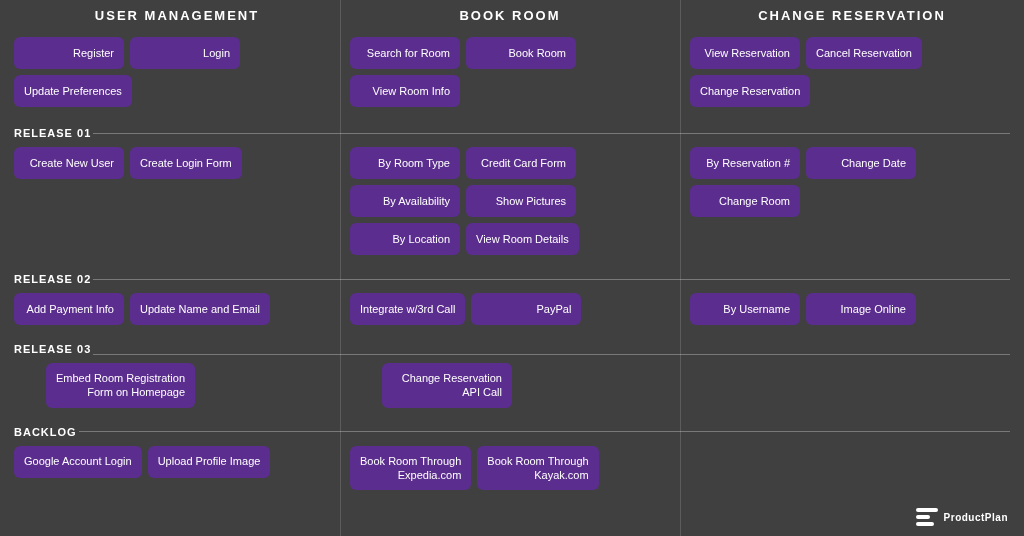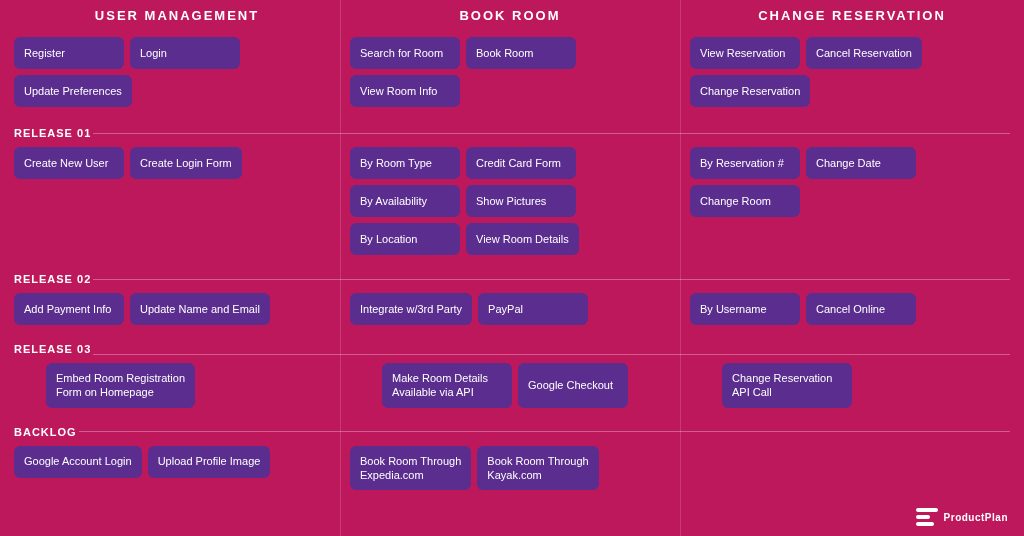--- a/index.html
+++ b/index.html
@@ -47,21 +47,21 @@
     
     .btn {
       background: #5b2d8e;
       border: none;
       border-radius: 6px;
       color: white;
       font-size: 11px;
       font-weight: normal;
       padding: 8px 10px;
       cursor: pointer;
-      text-align: left;
+      text-align: right;
       display: inline-block;
       line-height: 1.3;
       min-height: 32px;
     }
     .btn-row {
       display: flex;
       flex-wrap: wrap;
       gap: 6px;
       margin-bottom: 6px;
     }
@@ -119,21 +119,21 @@
     .v-div-1 { left: 340px; }
     .v-div-2 { left: 680px; }
 
     .full-row-wrapper {
       position: relative;
     }
   </style>
 </head>
 <body>
 
-<div class="full-row-wrapper" style="position:relative; background:#be185d; width:1024px; height:536px;">
+<div class="full-row-wrapper" style="position:relative; background:#404040; width:1024px; height:536px;">
   <div class="v-divider v-div-1"></div>
   <div class="v-divider v-div-2"></div>
 
   <div style="display:grid; grid-template-columns:340px 340px 344px; width:1024px;">
     <div class="col-header content-area-1">USER MANAGEMENT</div>
     <div class="col-header">BOOK ROOM</div>
     <div class="col-header">CHANGE RESERVATION</div>
   </div>
 
   <div style="display:grid; grid-template-columns:340px 340px 344px; width:1024px; margin-bottom:4px;">
@@ -218,54 +218,47 @@
 
     <div class="content-area content-area-1">
       <div class="btn-row">
         <button class="btn btn-wide">Add Payment Info</button>
         <button class="btn" style="min-width:130px;">Update Name and Email</button>
       </div>
     </div>
 
     <div class="content-area">
       <div class="btn-row">
-        <button class="btn btn-wide">Integrate w/3rd Party</button>
+        <button class="btn btn-wide">Integrate w/3rd Call</button>
         <button class="btn btn-wide">PayPal</button>
       </div>
     </div>
 
     <div class="content-area content-area-3">
       <div class="btn-row">
         <button class="btn btn-wide">By Username</button>
-        <button class="btn btn-wide">Cancel Online</button>
+        <button class="btn btn-wide">Image Online</button>
       </div>
     </div>
   </div>
 
   <div class="release-row" style="display:flex; align-items:flex-end; padding:4px 14px 4px 14px;">
     <span class="release-label">RELEASE 03</span>
     <div class="release-line"></div>
   </div>
 
   <div style="display:grid; grid-template-columns:340px 340px 344px; width:1024px; margin-bottom:2px;padding-left:32px;">
 
     <div class="content-area content-area-1">
       <div class="btn-row">
         <button class="btn" style="min-width:130px; white-space:pre-line; line-height:1.3;">Embed Room Registration
 Form on Homepage</button>
       </div>
     </div>
 
-    <div class="content-area">
-      <div class="btn-row">
-        <button class="btn" style="min-width:130px; white-space:pre-line; line-height:1.3;">Make Room Details
-Available via API</button>
-        <button class="btn btn-wide">Google Checkout</button>
-      </div>
-    </div>
 
     <div class="content-area content-area-3">
       <div class="btn-row">
         <button class="btn" style="min-width:130px; white-space:pre-line; line-height:1.3;">Change Reservation
 API Call</button>
       </div>
     </div>
   </div>
 
   <div class="release-row" style="display:flex; align-items:center; padding:4px 14px 4px 14px;">

